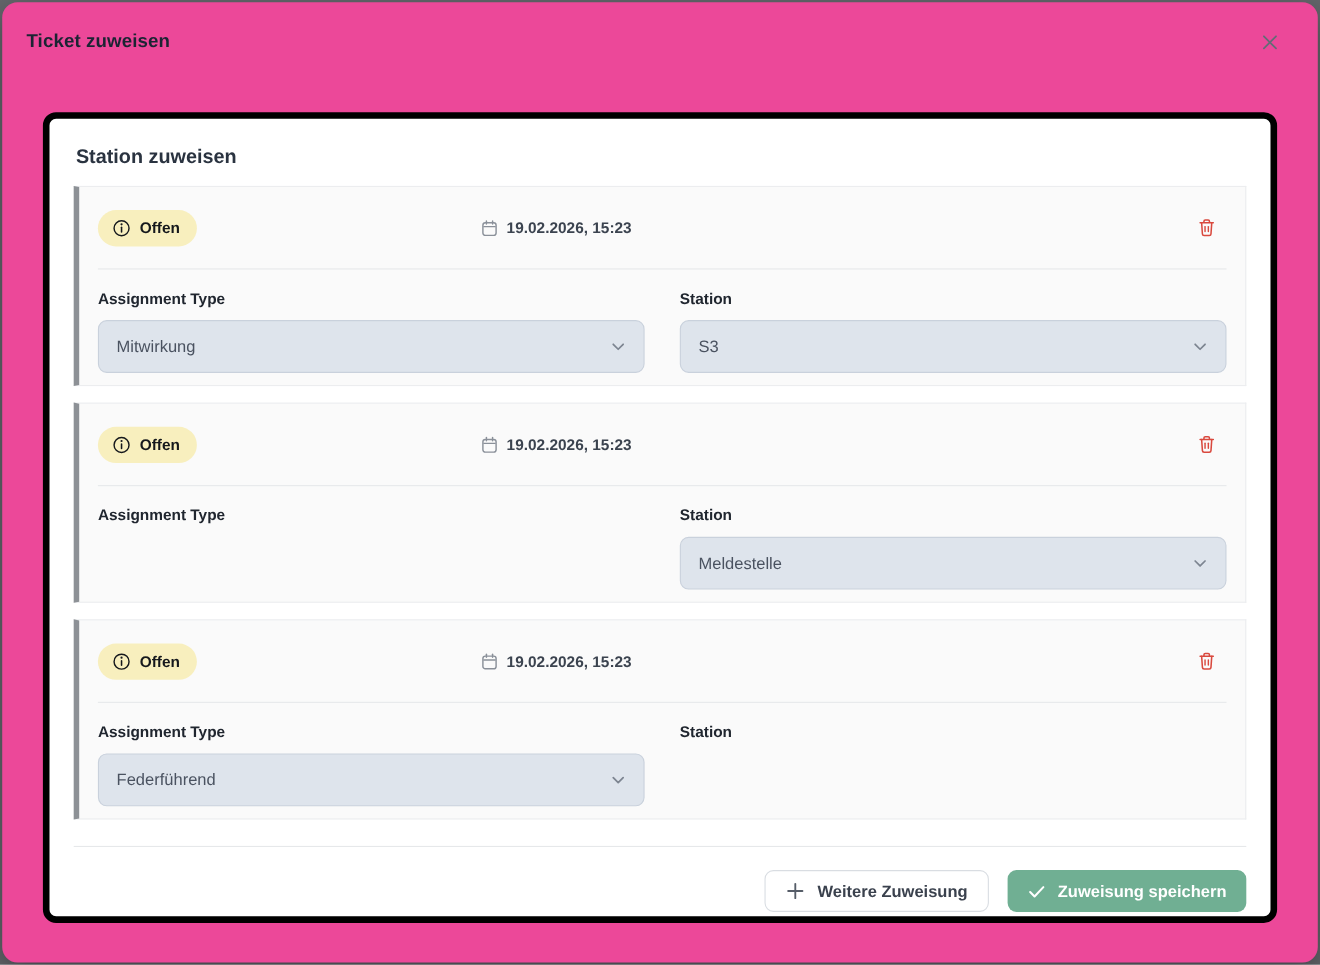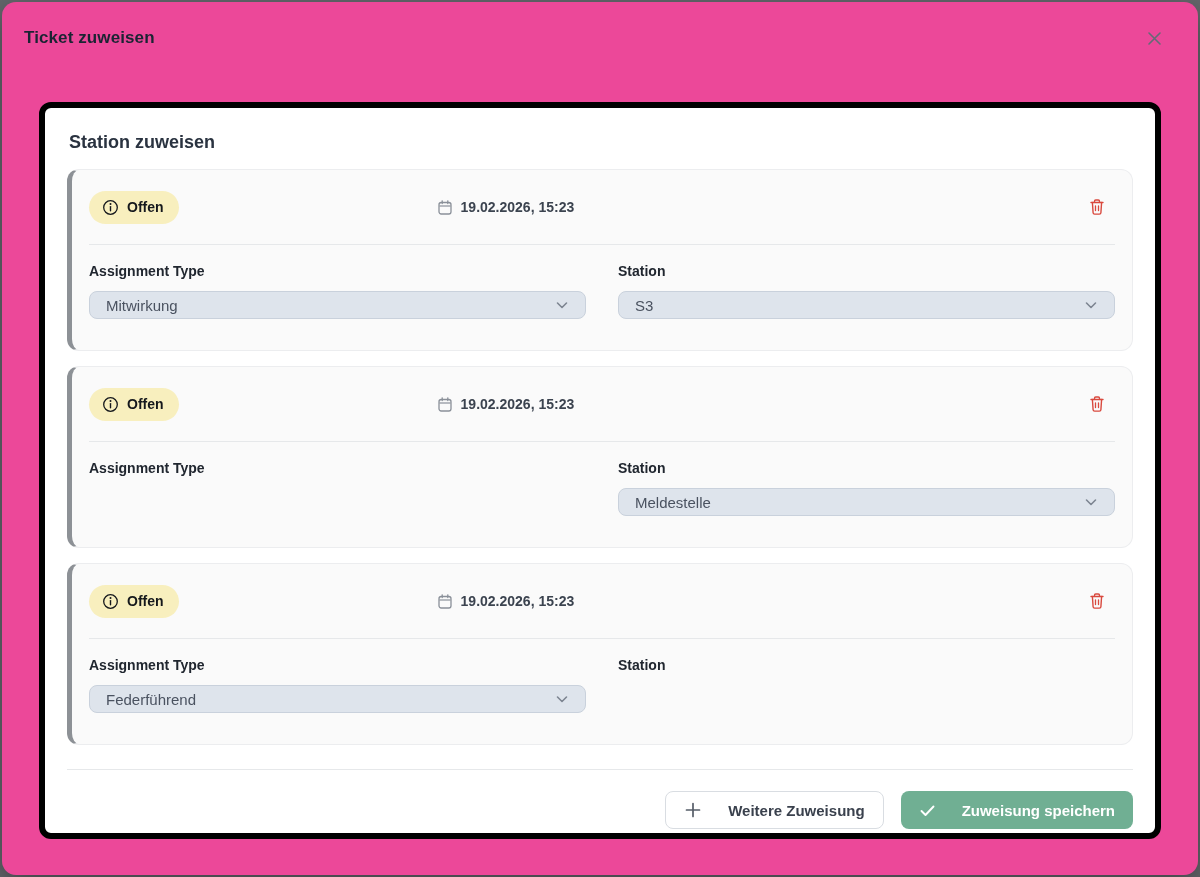--- a/index.html
+++ b/index.html
@@ -52,21 +52,21 @@
     font-size: 18px;
     font-weight: 600;
     color: #2a3340;
     margin: 0 0 16px 2px;
   }
   .card {
     height: 182px;
     background: #fafafa;
     border: 1px solid #ecedef;
     border-left: 5px solid #8d9196;
-    border-radius: 12px;
+    border-radius: 0;
     margin-bottom: 15px;
     padding: 0 17px;
   }
   .card-header {
     height: 74px;
     display: flex;
     align-items: center;
   }
   .status-badge {
     display: inline-flex;
@@ -106,21 +106,21 @@
     padding-top: 18px;
   }
   .field-label {
     display: block;
     font-size: 14px;
     font-weight: 700;
     color: #20262f;
     margin-bottom: 12px;
   }
   .select {
-    height: 28px;
+    height: 48px;
     background: #dee4ec;
     border: 1px solid #c9d1dc;
     border-radius: 8px;
     display: flex;
     align-items: center;
     justify-content: space-between;
     padding: 0 15px 0 16px;
     font-size: 15px;
     color: #4a5260;
     cursor: pointer;
@@ -133,21 +133,21 @@
   .footer {
     display: flex;
     justify-content: flex-end;
     gap: 17px;
     margin-top: 21px;
   }
   .btn {
     height: 38px;
     display: inline-flex;
     align-items: center;
-    gap: 26px;
+    gap: 11px;
     border-radius: 8px;
     font-family: "Liberation Sans", sans-serif;
     font-size: 15px;
     font-weight: 700;
     padding: 0 18px;
     cursor: pointer;
   }
   .btn-secondary {
     background: #ffffff;
     border: 1px solid #d9dde2;

